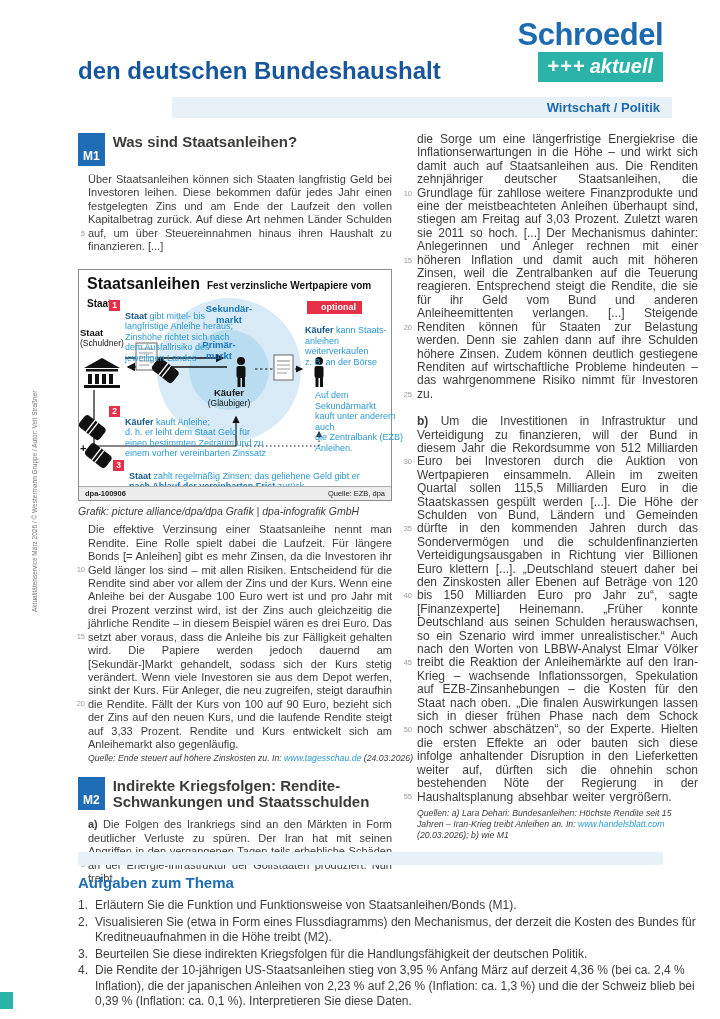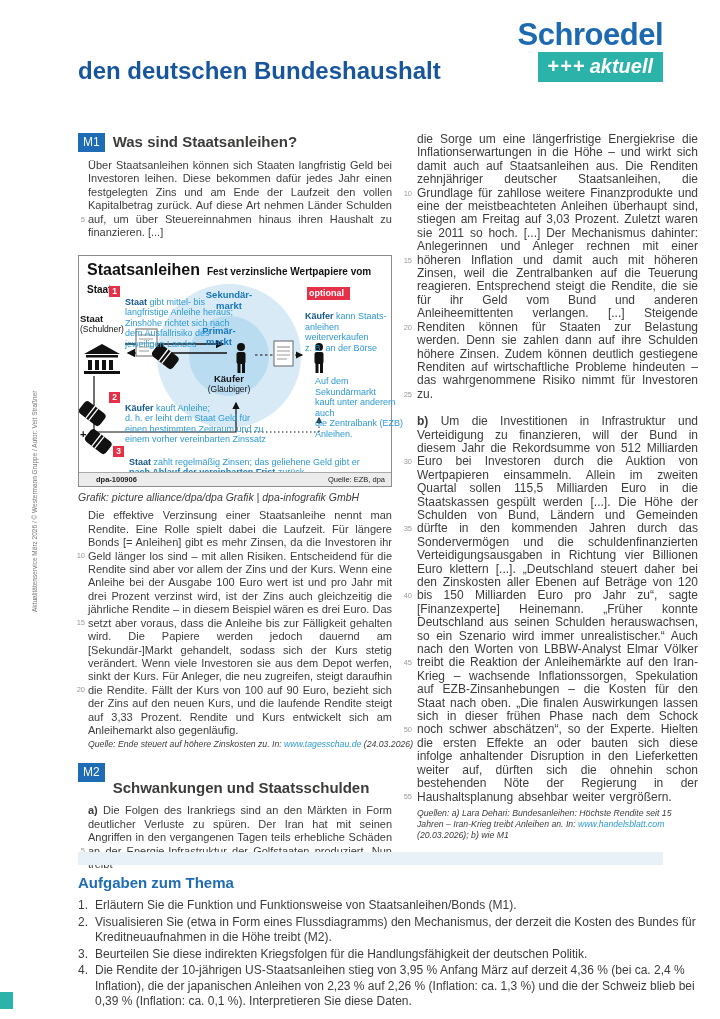--- a/index.html
+++ b/index.html
@@ -17,22 +17,22 @@
   .catbar{position:absolute;left:172px;top:97px;width:500px;height:21px;background:#e8f1f7;}
   .catbar span{position:absolute;right:12px;top:3px;font-size:13px;font-weight:bold;color:#1e6ab0;}
   
   .sidecredit{position:absolute;left:31px;top:612px;transform:rotate(-90deg);
               transform-origin:0 0;white-space:nowrap;font-size:6.5px;color:#777;}
   .corner{position:absolute;left:0;top:992px;width:13px;height:17px;background:#2bb3aa;}
   
   .col-left{position:absolute;left:78px;top:133px;width:314px;}
   .col-right{position:absolute;left:405px;top:133px;width:293px;}
   .m-row{display:flex;align-items:flex-start;gap:8px;margin-bottom:7px;}
-  .m-badge{flex:0 0 auto;background:#1d6cb5;color:#fff;font-weight:normal;font-size:12px;
-           line-height:14px;padding:2px 5px 3px 5px;}
+  .m-badge{flex:0 0 auto;background:#1d6cb5;color:#fff;font-weight:bold;font-size:12px;
+           line-height:14px;padding:16px 5px 3px 5px;}
   .m-title{font-size:15px;line-height:16px;font-weight:bold;color:#3c3c3b;margin-top:1px;}
   .para{position:relative;font-size:11px;line-height:13.4px;text-align:justify;
         margin-left:10px;}
   .col-right .para{font-size:12px;margin-left:12px;word-spacing:1.5px;}
   .lineno{position:absolute;left:-13px;width:10px;text-align:right;
           font-size:7.5px;color:#999;font-weight:normal;}
   .col-right .lineno{left:-15px;}
   .plead{font-weight:bold;}
   .src{font-size:8.7px;font-style:italic;margin:2px 0 0 10px;white-space:nowrap;}
   .src-wrap{font-size:8.7px;font-style:italic;margin:4px 0 0 12px;line-height:10.8px;}
@@ -53,38 +53,38 @@
           white-space:pre-line;font-size:9.5px;line-height:11px;}
   .lbl-sek{left:118px;top:33px;width:64px;}
   .lbl-pri{left:108px;top:69px;width:64px;}
   .kaeufer-lbl{position:absolute;left:114px;top:118px;width:72px;text-align:center;z-index:2;}
   .kl1{display:block;font-size:9.5px;font-weight:bold;color:#111;line-height:10px;}
   .kl2{display:block;font-size:8.5px;color:#111;line-height:10px;}
   .staat-lbl{position:absolute;left:1px;top:58px;z-index:2;}
   .sl1{display:block;font-size:9.5px;font-weight:bold;color:#111;line-height:10px;}
   .sl2{display:block;font-size:8.5px;color:#111;line-height:10px;}
   .opt{position:absolute;left:228px;top:31px;background:#e63047;color:#fff;z-index:2;
-       font-size:9px;font-weight:bold;padding:1px 6px 2px 2px;}
+       font-size:9px;font-weight:bold;padding:1px 6px 2px 14px;}
   .bluenote{position:absolute;color:#2e9ad3;font-size:9px;line-height:10.5px;z-index:2;
             white-space:pre-line;}
   .bn1{left:226px;top:55px;width:90px;}
   .bn2{left:236px;top:120px;width:90px;}
   .ig-lead{font-weight:bold;color:#14578f;}
   .step{position:absolute;color:#2e9ad3;font-size:9px;line-height:10.5px;z-index:2;
         white-space:pre-line;}
   .s1{left:46px;top:30px;width:116px;}
   .s2{left:46px;top:136px;width:156px;}
   .s3{left:50px;top:190px;width:258px;}
   .stepnum{position:absolute;left:-16px;top:0;background:#e63047;color:#fff;
            font-weight:bold;font-size:8.5px;width:11px;height:11px;line-height:11px;
            text-align:center;white-space:normal;}
   .sbold{font-weight:bold;color:#1a78bb;}
   .ig-footer{position:absolute;left:0;right:0;bottom:0;height:13px;background:#ececec;
              border-top:1px solid #aaa;z-index:2;}
-  .igf-l{position:absolute;left:17px;top:2px;font-size:7.5px;font-weight:bold;color:#222;}
+  .igf-l{position:absolute;left:6px;top:2px;font-size:7.5px;font-weight:bold;color:#222;}
   .igf-r{position:absolute;right:6px;top:2px;font-size:7.5px;color:#222;}
   
   .divider{position:absolute;left:78px;top:852px;width:585px;height:13px;background:#e8f1f7;}
   .tasks{position:absolute;left:78px;top:874px;width:622px;}
   .tasks-h{font-size:15px;font-weight:bold;color:#1d6cb5;margin-bottom:7px;}
   .task{position:relative;padding-left:17px;font-size:12px;line-height:15.5px;
         margin-bottom:1px;color:#3c3c3b;}
   .task .num{position:absolute;left:0;top:0;}
   .mt14{margin-top:14px;} .mt8{margin-top:8px;}
 </style>
@@ -94,20 +94,23 @@
 <div class="page">
 
   <div class="title">
     <br>
     <span>den deutschen Bundeshaushalt</span>
   </div>
   <div class="logo">
     <div class="logo-main">Schroedel</div>
     <div class="logo-sub"><span class="plus">+++</span><span class="word">aktuell</span></div>
   </div>
+  <div class="catbar">
+    <span>Wirtschaft / Politik</span>
+  </div>
 
   <div class="sidecredit">Aktualitätenservice März 2026 / © Westermann Gruppe / Autor: Veit Straßner</div>
   <div class="corner"></div>
 
   <div class="col-left">
 
     <div class="m-row">
       <span class="m-badge">M1</span>
       <span class="m-title">Was sind Staatsanleihen?</span>
     </div>
@@ -247,21 +250,21 @@
       <span class="lineno" style="top:174px">20</span>
       <span>Die effektive Verzinsung einer Staatsanleihe nennt man Rendite. Eine Rolle spielt dabei die Laufzeit. Für längere Bonds [= Anleihen] gibt es mehr Zinsen, da die Investoren ihr Geld länger los sind – mit allen Risiken. Entscheidend für die Rendite sind aber vor allem der Zins und der Kurs. Wenn eine Anleihe bei der Ausgabe 100 Euro wert ist und pro Jahr mit drei Prozent verzinst wird, ist der Zins auch gleichzeitig die jährliche Rendite – in diesem Beispiel wären es drei Euro. Das setzt aber voraus, dass die Anleihe bis zur Fälligkeit gehalten wird. Die Papiere werden jedoch dauernd am [Sekundär-]Markt gehandelt, sodass sich der Kurs stetig verändert. Wenn viele Investoren sie aus dem Depot werfen, sinkt der Kurs. Für Anleger, die neu zugreifen, steigt daraufhin die Rendite. Fällt der Kurs von 100 auf 90 Euro, bezieht sich der Zins auf den neuen Kurs, und die laufende Rendite steigt auf 3,33 Prozent. Rendite und Kurs entwickelt sich am Anleihemarkt also gegenläufig.</span>
     </div>
     <div class="src">
       <span>Quelle: Ende steuert auf höhere Zinskosten zu. In: </span><a class="link">www.tagesschau.de</a><span> (24.03.2026)</span>
     </div>
 
     <div class="m-row mt14">
       <span class="m-badge">M2</span>
       <span class="m-title">
-        <br>
+        <span>Indirekte Kriegsfolgen: Rendite-</span><br>
         <span>Schwankungen und Staatsschulden</span>
       </span>
     </div>
 
     <div class="para mt8">
       <span class="lineno" style="top:40px">5</span>
       <span class="plead">a)</span><span> Die Folgen des Irankriegs sind an den Märkten in Form deutlicher Verluste zu spüren. Der Iran hat mit seinen Angriffen in den vergangenen Tagen teils erhebliche Schäden an der Energie-Infrastruktur der Golfstaaten produziert. Nun treibt</span>
     </div>
   </div>
 

